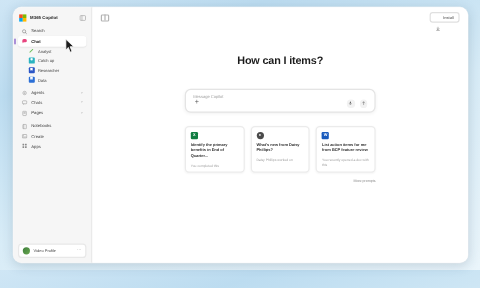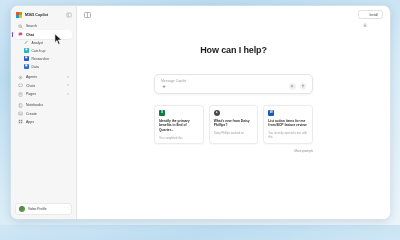--- a/index.html
+++ b/index.html
@@ -304,21 +304,21 @@
               <path d="M3.6 5.6L6 8l2.4-2.4" fill="none" stroke="currentColor" stroke-width="1.1" stroke-linecap="round" stroke-linejoin="round"></path>
               <line x1="2.6" y1="10" x2="9.4" y2="10" stroke="currentColor" stroke-width="1.1" stroke-linecap="round"></line>
             </svg>
         </span>
         <span class="lbl">Install</span>
       </div>
     </div>
 
     <div class="center">
 
-      <div class="greeting">How can I help?</div>
+      <div class="greeting">How can I items?</div>
 
       <div class="composer">
         <div class="ph">Message Copilot</div>
         <div class="composer-bottom">
           <span class="plus-btn">+</span>
           <span class="c-actions">
             <span class="mic-btn">
               <svg viewBox="0 0 12 12" width="4" height="4">
                   <rect x="4.6" y="2" width="2.8" height="5" rx="1.4" fill="#5a5a5a"></rect>
                   <path d="M3.2 6.2a2.8 2.8 0 005.6 0" fill="none" stroke="#5a5a5a" stroke-width=".9"></path>

